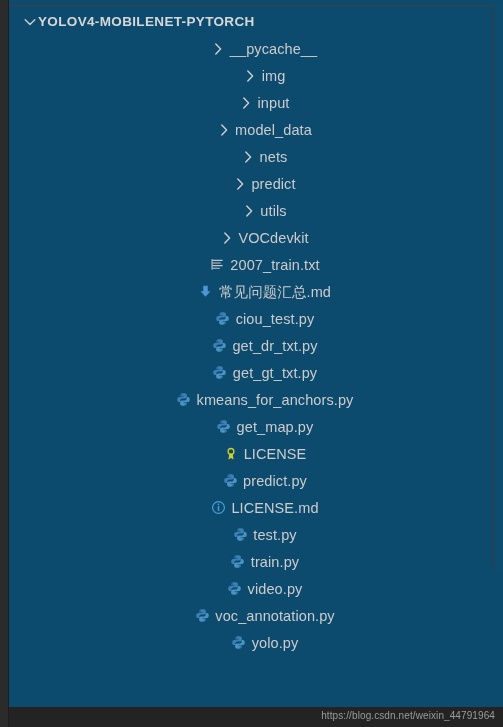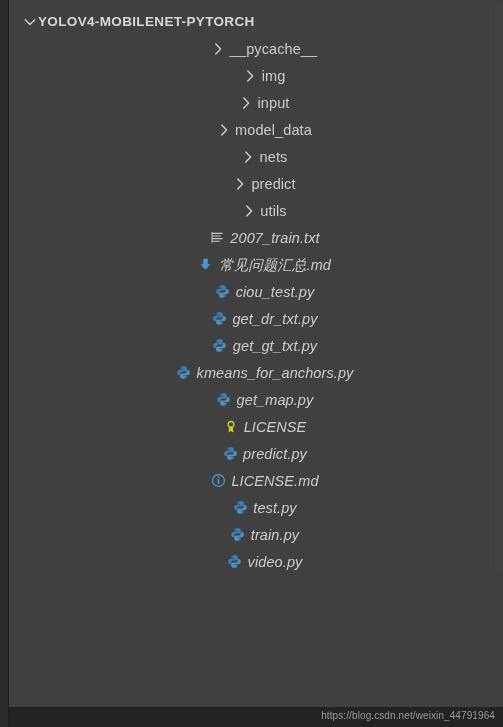--- a/index.html
+++ b/index.html
@@ -12,21 +12,21 @@
     height: 727px;
     overflow: hidden;
     font-family: "Liberation Sans", "DejaVu Sans", sans-serif;
     -webkit-font-smoothing: antialiased;
   }
 
   #explorer {
     position: relative;
     width: 503px;
     height: 727px;
-    background: #404040;
+    background: #0c4a6e;
     box-sizing: border-box;
   }
 
   
   .gutter-strip {
     position: absolute;
     left: 0; top: 0;
     width: 8px;
     height: 727px;
     background: #2b2b2b;
@@ -123,21 +123,21 @@
     letter-spacing: 0.1px;
     line-height: 16px;
   }
   .row.root .label {
     font-weight: bold;
     font-size: 13.5px;
     letter-spacing: 0.35px;
     color: #d7d7d7;
   }
   .row.folder .label { padding-left: 3px; }
-  .row.file .label { padding-left: 1px; font-style: italic; }
+  .row.file .label { padding-left: 1px; }
 
   .watermark {
     position: absolute;
     right: 8px;
     bottom: 6px;
     font-size: 10px;
     color: #9b9b9b;
     font-family: "Liberation Sans", "DejaVu Sans", sans-serif;
     letter-spacing: 0.1px;
   }
@@ -214,20 +214,28 @@
         </span>
         <span class="label">predict</span>
       </div>
       <div class="row child folder">
         <span class="twisty">
           <svg width="16" height="16" viewBox="0 0 16 16">
             <path d="M5.8 3.0 L10.6 8 L5.8 13" fill="none" stroke="#cfcfcf" stroke-width="1.4" stroke-linecap="round" stroke-linejoin="round"></path>
           </svg>
         </span>
         <span class="label">utils</span>
+      </div>
+      <div class="row child folder">
+        <span class="twisty">
+          <svg width="16" height="16" viewBox="0 0 16 16">
+            <path d="M5.8 3.0 L10.6 8 L5.8 13" fill="none" stroke="#cfcfcf" stroke-width="1.4" stroke-linecap="round" stroke-linejoin="round"></path>
+          </svg>
+        </span>
+        <span class="label">VOCdevkit</span>
       </div>
       <div class="row child file">
         <span class="ficon">
           <svg width="15" height="15" viewBox="0 0 16 16">
             <g stroke="#c8c8c8" stroke-width="1.15" stroke-linecap="round">
               <line x1="3" y1="3.6" x2="13" y2="3.6"></line>
               <line x1="3" y1="6.4" x2="11" y2="6.4"></line>
               <line x1="3" y1="9.2" x2="13" y2="9.2"></line>
               <line x1="3" y1="12" x2="10" y2="12"></line>
             </g>
@@ -337,16 +345,34 @@
       </div>
       <div class="row child file">
         <span class="ficon">
           <svg width="15" height="15" viewBox="0 0 16 16">
             <path d="M7.9 1.3c-1.9 0-3.2.6-3.2 2.1v1.4h3.4v.5H3.6C2.3 5.3 1.3 6.1 1.3 8c0 1.9.9 2.7 2.2 2.7h1.1V9.2c0-1.3 1.1-2.3 2.4-2.3h2.7c1.1 0 1.9-.8 1.9-1.8V3.4c0-1.2-1-2-2.2-2.1h-1.5zM6.1 2.6c.4 0 .6.3.6.6s-.3.6-.6.6-.6-.3-.6-.6.3-.6.6-.6z" fill="#3c7fb6"></path>
             <path d="M8.1 14.7c1.9 0 3.2-.6 3.2-2.1v-1.4H7.9v-.5h4.5c1.3 0 2.3-.8 2.3-2.7 0-1.9-.9-2.7-2.2-2.7h-1.1v1.5c0 1.3-1.1 2.3-2.4 2.3H6.3c-1.1 0-1.9.8-1.9 1.8v1.7c0 1.2 1 2 2.2 2.1h1.5zM9.9 13.4c-.4 0-.6-.3-.6-.6s.3-.6.6-.6.6.3.6.6-.3.6-.6.6z" fill="#4a93c4"></path>
           </svg>
         </span>
         <span class="label">video.py</span>
       </div>
+      <div class="row child file">
+        <span class="ficon">
+          <svg width="15" height="15" viewBox="0 0 16 16">
+            <path d="M7.9 1.3c-1.9 0-3.2.6-3.2 2.1v1.4h3.4v.5H3.6C2.3 5.3 1.3 6.1 1.3 8c0 1.9.9 2.7 2.2 2.7h1.1V9.2c0-1.3 1.1-2.3 2.4-2.3h2.7c1.1 0 1.9-.8 1.9-1.8V3.4c0-1.2-1-2-2.2-2.1h-1.5zM6.1 2.6c.4 0 .6.3.6.6s-.3.6-.6.6-.6-.3-.6-.6.3-.6.6-.6z" fill="#3c7fb6"></path>
+            <path d="M8.1 14.7c1.9 0 3.2-.6 3.2-2.1v-1.4H7.9v-.5h4.5c1.3 0 2.3-.8 2.3-2.7 0-1.9-.9-2.7-2.2-2.7h-1.1v1.5c0 1.3-1.1 2.3-2.4 2.3H6.3c-1.1 0-1.9.8-1.9 1.8v1.7c0 1.2 1 2 2.2 2.1h1.5zM9.9 13.4c-.4 0-.6-.3-.6-.6s.3-.6.6-.6.6.3.6.6-.3.6-.6.6z" fill="#4a93c4"></path>
+          </svg>
+        </span>
+        <span class="label">voc_annotation.py</span>
+      </div>
+      <div class="row child file">
+        <span class="ficon">
+          <svg width="15" height="15" viewBox="0 0 16 16">
+            <path d="M7.9 1.3c-1.9 0-3.2.6-3.2 2.1v1.4h3.4v.5H3.6C2.3 5.3 1.3 6.1 1.3 8c0 1.9.9 2.7 2.2 2.7h1.1V9.2c0-1.3 1.1-2.3 2.4-2.3h2.7c1.1 0 1.9-.8 1.9-1.8V3.4c0-1.2-1-2-2.2-2.1h-1.5zM6.1 2.6c.4 0 .6.3.6.6s-.3.6-.6.6-.6-.3-.6-.6.3-.6.6-.6z" fill="#3c7fb6"></path>
+            <path d="M8.1 14.7c1.9 0 3.2-.6 3.2-2.1v-1.4H7.9v-.5h4.5c1.3 0 2.3-.8 2.3-2.7 0-1.9-.9-2.7-2.2-2.7h-1.1v1.5c0 1.3-1.1 2.3-2.4 2.3H6.3c-1.1 0-1.9.8-1.9 1.8v1.7c0 1.2 1 2 2.2 2.1h1.5zM9.9 13.4c-.4 0-.6-.3-.6-.6s.3-.6.6-.6.6.3.6.6-.3.6-.6.6z" fill="#4a93c4"></path>
+          </svg>
+        </span>
+        <span class="label">yolo.py</span>
+      </div>
     </div>
 
   <div class="watermark">https://blog.csdn.net/weixin_44791964</div>
 </div>
 
 </body></html>

